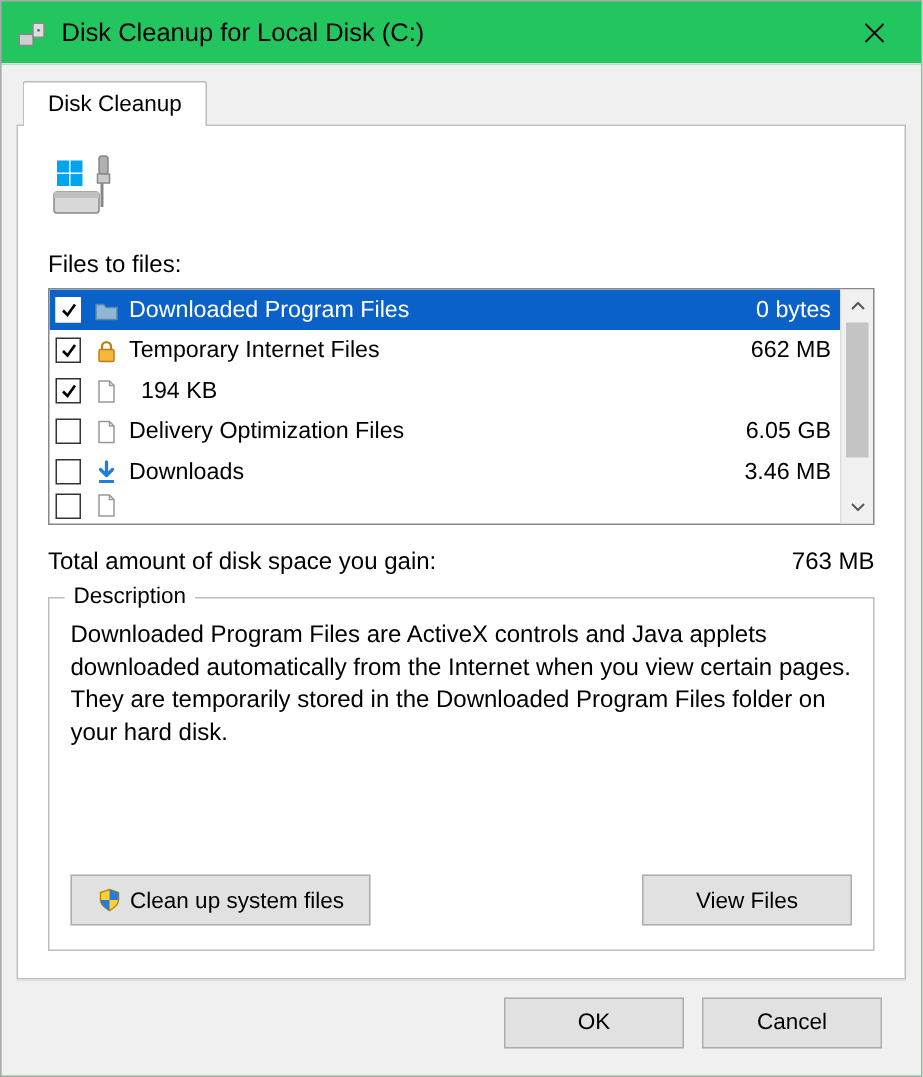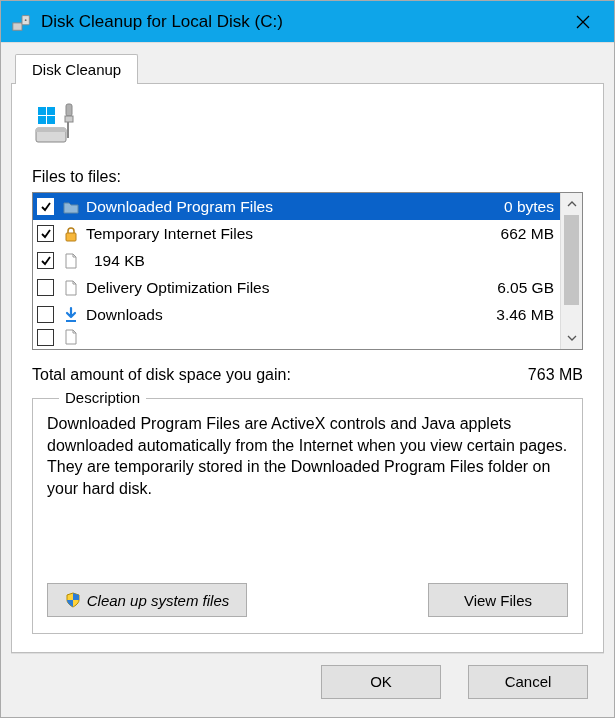--- a/index.html
+++ b/index.html
@@ -8,21 +8,21 @@
     width: 615px; height: 718px;
     font-family: "Segoe UI", Tahoma, Arial, sans-serif;
     font-size: 15px;
     background: #fff;
     color: #000;
   }
   .window {
     width: 615px; height: 718px;
     border: 1px solid #aaa;
     display: flex; flex-direction: column;
-    background: #0ea5e9;
+    background: #22c55e;
   }
   .titlebar {
     height: 42px;
     display: flex; align-items: center;
     padding: 0 8px 0 10px;
     border-bottom: 1px solid #ddd;
     font-size: 17px;
   }
   .titlebar .title-text { margin-left: 8px; flex: 1; }
   .close-btn {
@@ -125,21 +125,21 @@
   .group {
     border: 1px solid #bdbdbd;
     margin-top: 14px;
     padding: 14px 14px 16px 14px;
     position: relative;
     flex: 1;
     display: flex; flex-direction: column;
   }
   .group .legend {
     position: absolute;
-    top: -10px; left: 26px;
+    top: -10px; left: 10px;
     background: #fff;
     padding: 0 6px;
     font-size: 15px;
   }
   .desc-text {
     font-size: 16px;
     line-height: 1.35;
     flex: 1;
   }
   .group-btns {
@@ -148,27 +148,27 @@
   .btn {
     min-width: 120px;
     height: 34px;
     background: #e1e1e1;
     border: 1px solid #adadad;
     display: inline-flex; align-items: center; justify-content: center;
     font-size: 15px;
     padding: 0 16px;
     gap: 6px;
   }
-  .btn.wide { min-width: 200px; font-style: italic; }
+  .btn.wide { min-width: 200px; }
   .footer {
     height: 56px;
     background: #f0f0f0;
     border-top: 1px solid #ddd;
     display: flex; align-items: center; justify-content: flex-end;
-    padding-right: 16px; gap: 27px;
+    padding-right: 16px; gap: 12px;
   }
   svg { display: block; }
 </style>
 </head>
 <body>
 
 <div class="window">
 
   <div class="titlebar">
     <span class="dc-icon-sm">

